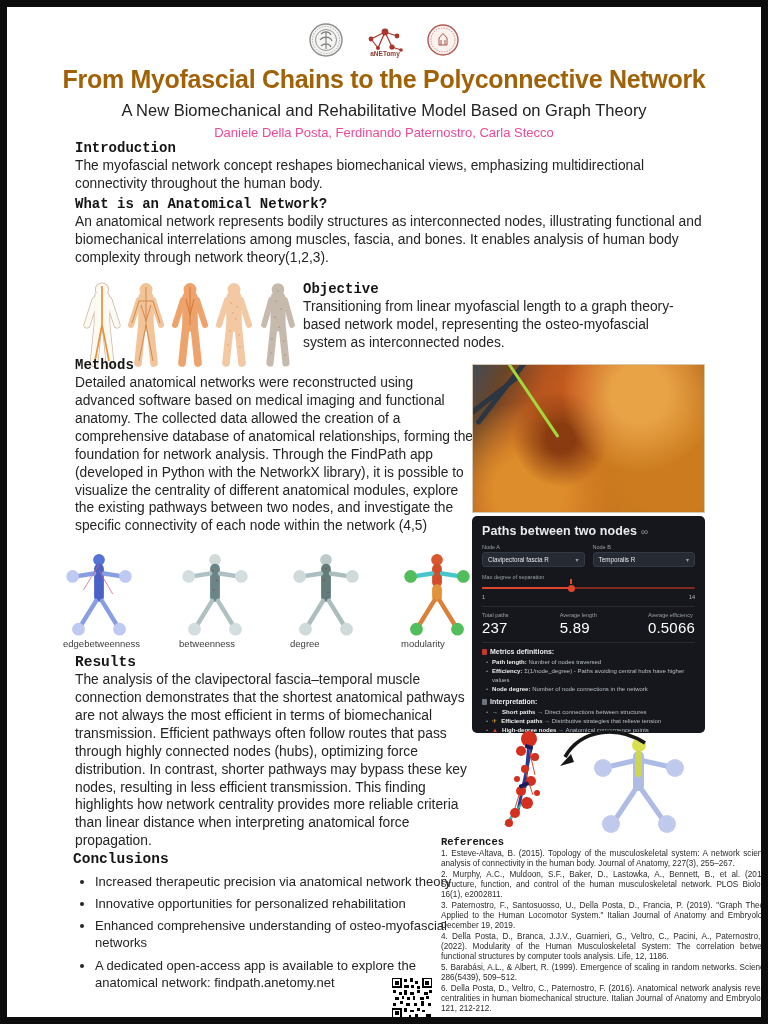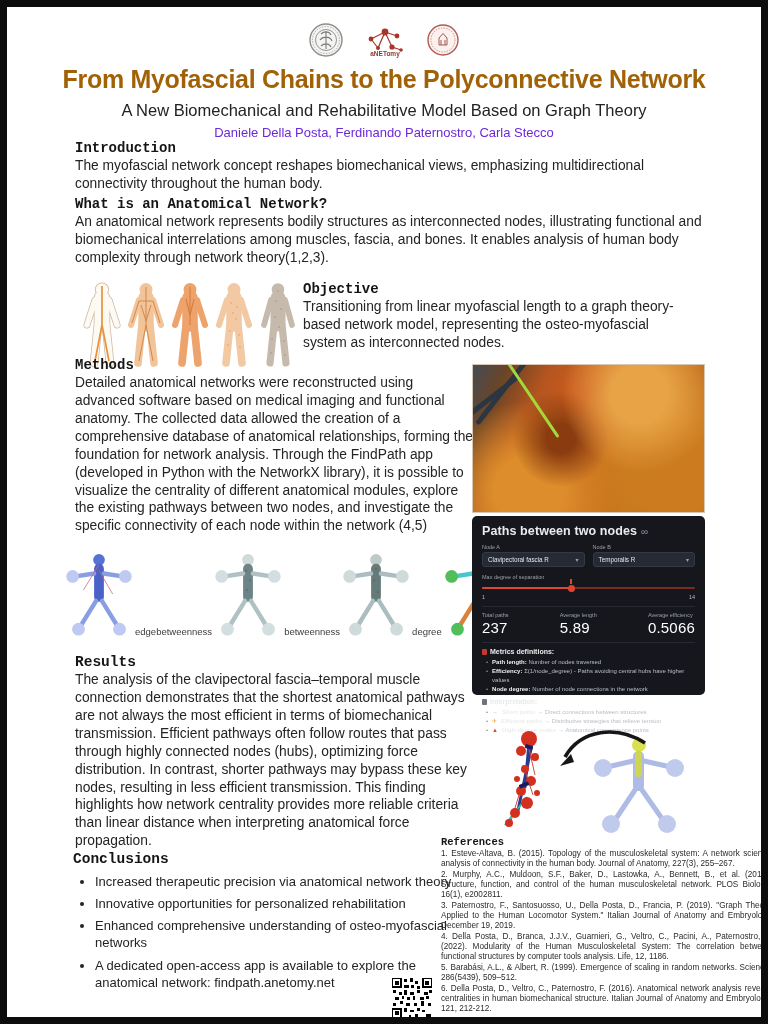--- a/index.html
+++ b/index.html
@@ -5,49 +5,49 @@
   html,body{margin:0;padding:0;background:#fff;}
   .poster{position:relative;width:768px;height:1024px;box-sizing:border-box;
     border:7px solid #0c0c0c;background:#ffffff;overflow:hidden;
     font-family:"Liberation Sans",sans-serif;color:#1f1f1f;}
   
   .logos{position:absolute;top:14px;left:0;right:0;display:flex;justify-content:center;align-items:center;gap:18px;}
   .anetomy{display:flex;flex-direction:column;align-items:center;}
   .anetomy-label{font-size:6.5px;color:#8c3a30;font-weight:bold;margin-top:-3px;}
   .title{position:absolute;top:58px;left:0;right:0;text-align:center;font-size:25px;font-weight:bold;letter-spacing:-.3px;color:#a16207;}
   .subtitle{position:absolute;top:94px;left:0;right:0;text-align:center;font-size:16.5px;color:#222;}
-  .authors{position:absolute;top:118px;left:0;right:0;text-align:center;font-size:13px;color:#6d28d9;}
+  .authors{position:absolute;top:118px;left:0;right:0;text-align:center;font-size:13px;color:#ec4899;}
   
   .h{font-weight:bold;font-size:14px;color:#151515;margin:0 0 1px 0;font-family:Liberation Mono, monospace;}
   .para{margin:0 0 3px 0;font-size:13.8px;line-height:1.3;color:#242424;}
   .intro-block{position:absolute;left:68px;top:133px;width:630px;}
   .objective-row{position:absolute;left:74px;top:274px;width:624px;display:flex;gap:4px;align-items:flex-start;}
   .methods-block{position:absolute;left:68px;top:350px;width:400px;}
   .results-block{position:absolute;left:68px;top:647px;width:400px;}
   
   .figrow{position:absolute;left:56px;top:544px;width:410px;display:flex;justify-content:space-between;}
-  .fig{display:flex;flex-direction:row;align-items:flex-end;}
+  .fig{display:flex;flex-direction:column;align-items:flex-start;}
   .fig svg{filter:blur(.45px);opacity:.92;}
   .fig-label{font-size:9.5px;color:#3c3c3c;margin-top:1px;}
   
   .photo{position:absolute;left:465px;top:357px;width:233px;height:149px;border:1px solid #d8c7b2;box-sizing:border-box;
     background:
       radial-gradient(circle at 72% 20%, #e8a347 0 14%, rgba(0,0,0,0) 38%),
       radial-gradient(circle at 38% 50%, #8a3c10 0 9%, rgba(0,0,0,0) 30%),
       radial-gradient(circle at 86% 68%, #cc7c1e 0 22%, rgba(0,0,0,0) 48%),
       radial-gradient(circle at 24% 86%, #dd8d2b 0 16%, rgba(0,0,0,0) 42%),
       radial-gradient(circle at 55% 28%, #c8541c 0 12%, rgba(0,0,0,0) 34%),
       linear-gradient(115deg, #434b56 0%, #6b4526 12%, #b5541e 26%, #cf6a22 48%, #c2701f 72%, #a85a16 100%);
     overflow:hidden;}
   .forcep{position:absolute;background:#2c3642;width:5px;height:86px;border-radius:3px;}
   .forcep.f1{left:28px;top:-18px;transform:rotate(38deg);}
   .forcep.f2{left:10px;top:-6px;transform:rotate(52deg);}
   .greenstick{position:absolute;left:58px;top:-12px;width:3px;height:92px;background:#a4d93c;transform:rotate(-34deg);border-radius:2px;}
   
-  .panel{position:absolute;left:465px;top:509px;width:233px;height:179px;background:#15171d;border-radius:5px;
+  .panel{position:absolute;left:465px;top:509px;width:233px;height:217px;background:#15171d;border-radius:5px;
     box-sizing:border-box;padding:8px 10px;color:#e9eaec;}
   .panel-title{font-size:12.5px;font-weight:bold;letter-spacing:.1px;}
   .panel-title .inf{color:#8b9097;font-weight:normal;font-size:10px;margin-left:4px;}
   .sel-row{display:flex;gap:8px;margin-top:6px;}
   .sel-col{flex:1;}
   .tiny-label{font-size:5.5px;color:#9aa0a8;margin-bottom:2px;}
   .selbox{height:13px;background:#262a33;border:1px solid #343946;border-radius:3px;display:flex;align-items:center;
     justify-content:space-between;padding:0 5px;font-size:6.3px;color:#e6e7ea;}
   .selbox .chev{color:#9aa0a8;font-size:6px;}
   .slider-wrap{margin-top:7px;}

